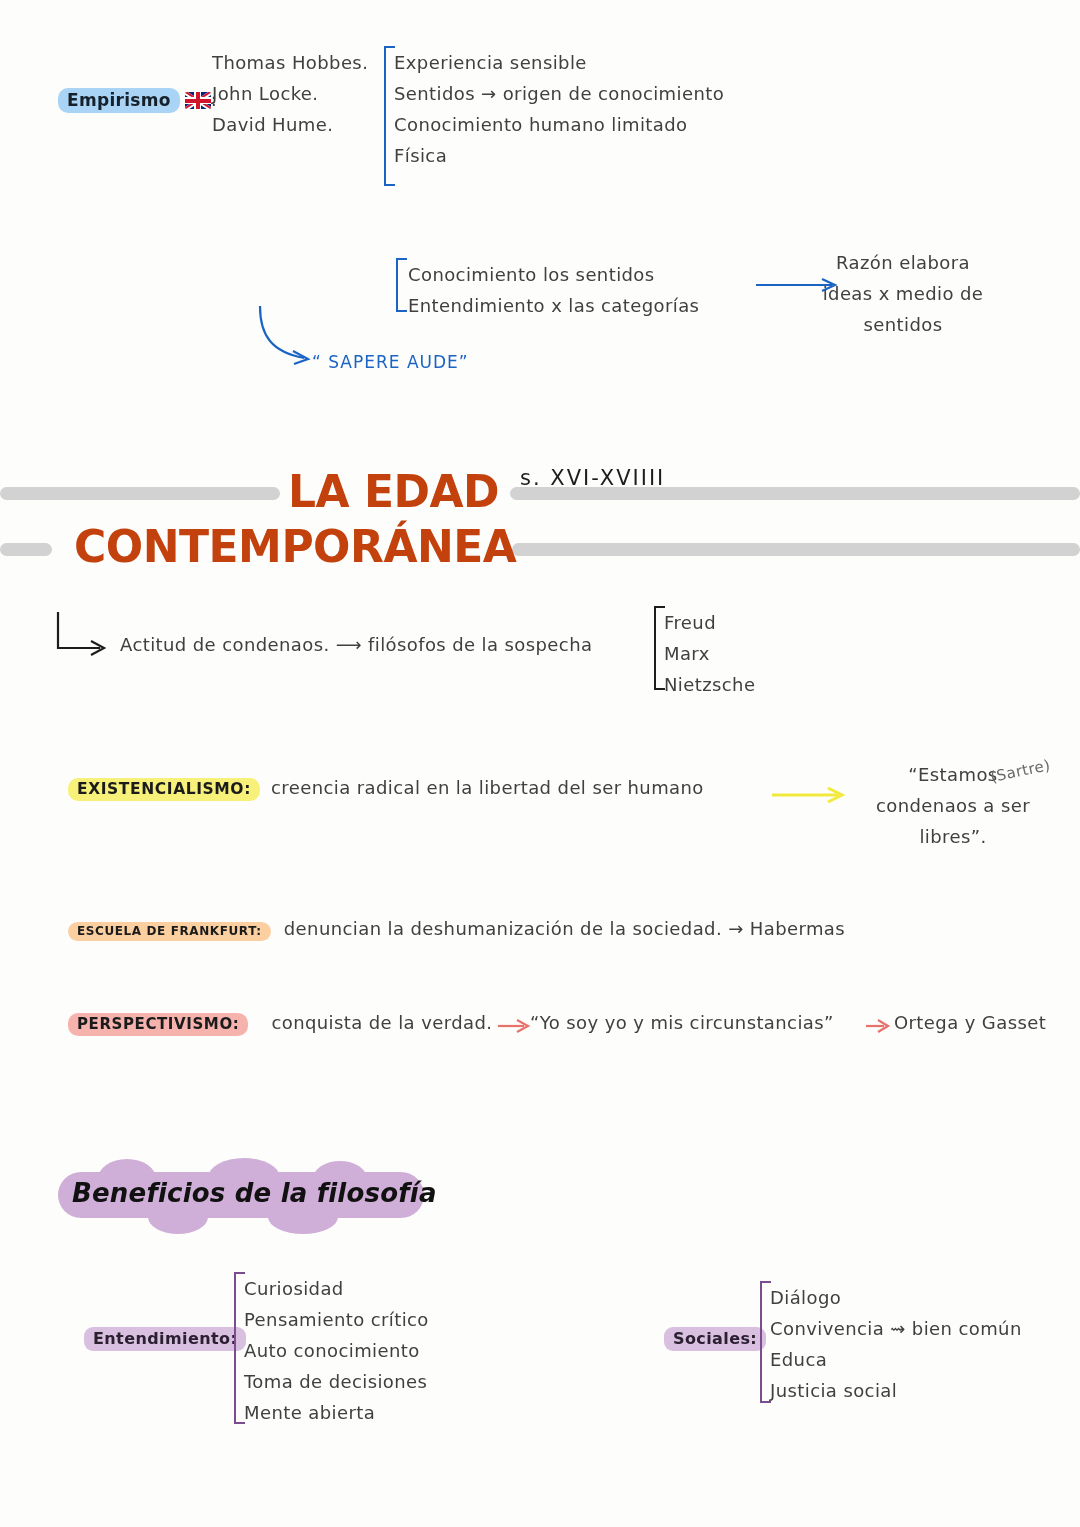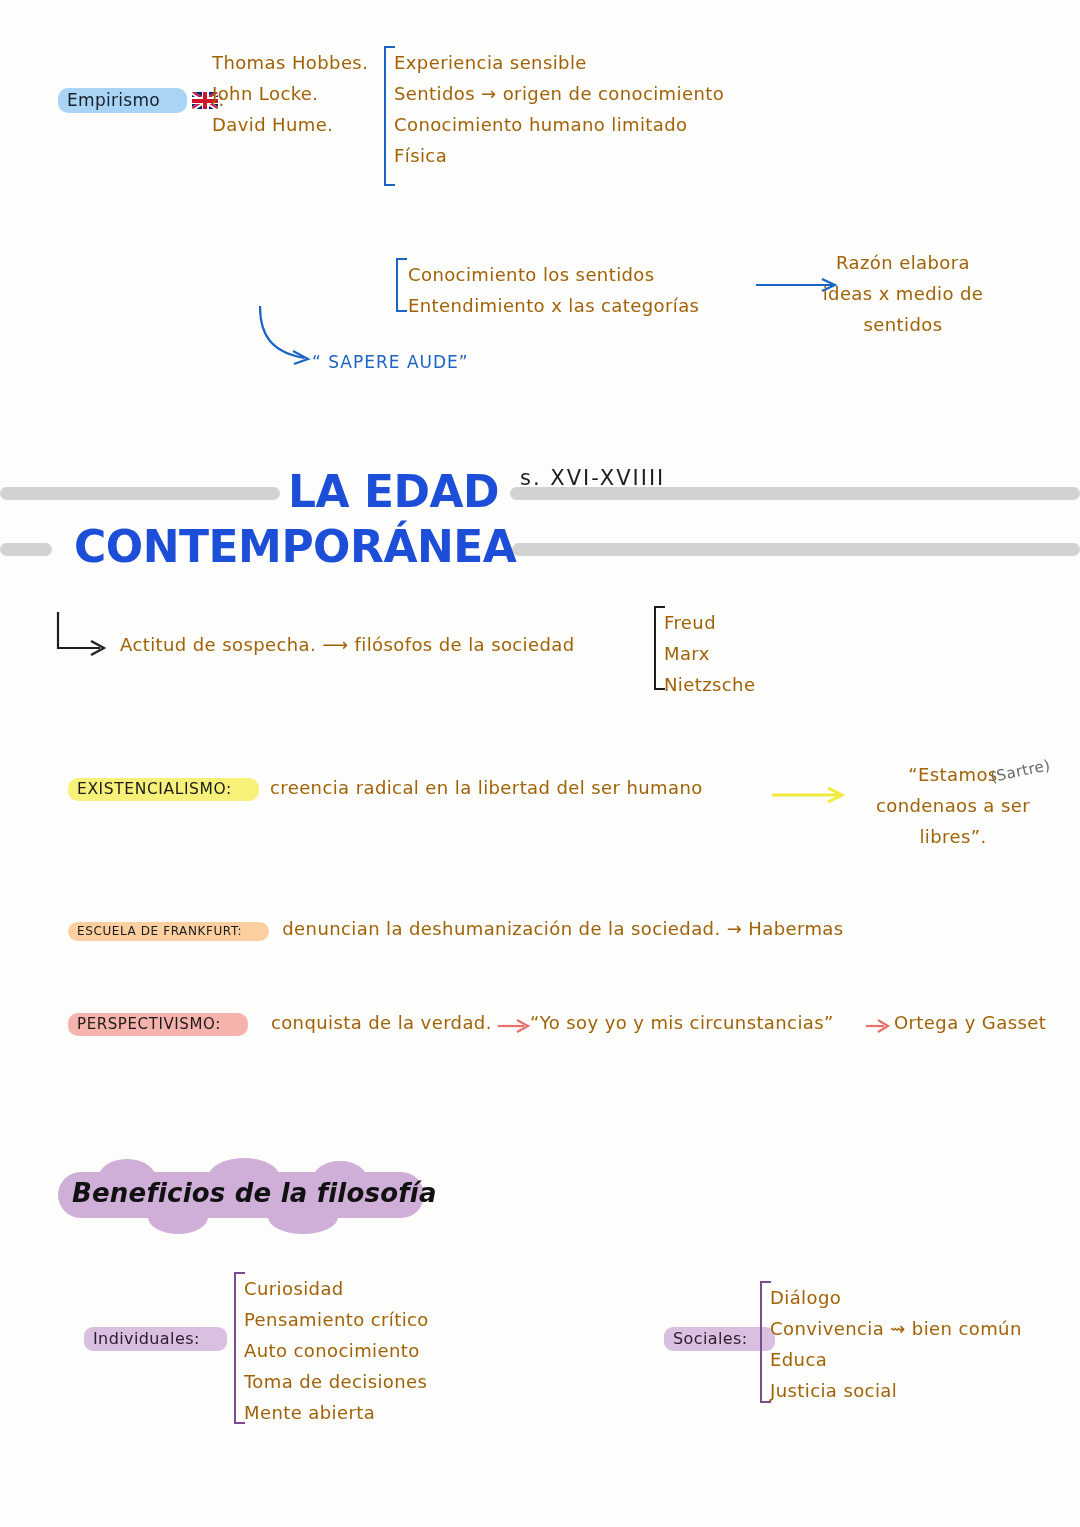--- a/index.html
+++ b/index.html
@@ -20,33 +20,34 @@
     width: 1080px;
     height: 1527px;
   }
   .abs { position: absolute; }
 
   
   .hand {
     font-family: "DejaVu Sans", sans-serif;
     font-size: 18px;
     letter-spacing: 0.4px;
-    color: #a16207;
+    color: #404040;
     white-space: nowrap;
   }
   .hand.sm { font-size: 16.5px; }
 
   
   .chip {
     display: inline-block;
-    padding: 2px 27px 3px 9px;
+    padding: 2px 9px 3px 9px;
     border-radius: 10px;
     font-size: 17px;
     letter-spacing: 0.3px;
     white-space: nowrap;
+    font-weight: bold;
   }
   .chip-blue { background: #a9d4f5; color: #16212b; }
   .chip-yellow { background: #f7f17a; color: #1b1b1b; font-size: 15.5px; letter-spacing: 0.6px; }
   .chip-orange { background: #fbcfa0; color: #1b1b1b; font-size: 12px; letter-spacing: 0.6px; }
   .chip-pink { background: #f6b3ae; color: #1b1b1b; font-size: 15px; letter-spacing: 0.6px; }
   .chip-purple { background: #d9bfe0; color: #2a2030; font-size: 16px; letter-spacing: 0.4px; border-radius: 9px;}
 
   
   .flag {
     display: inline-block;
@@ -103,21 +104,21 @@
     border-bottom: 2px solid #7c4d8e;
     width: 9px;
   }
 
   
   .title-main {
     font-family: "DejaVu Sans", sans-serif;
     font-weight: bold;
     font-size: 44px;
     letter-spacing: -0.5px;
-    color: #1d4ed8;
+    color: #c2410c;
     line-height: 1.18;
     white-space: nowrap;
   }
   .band {
     position: absolute;
     height: 13px;
     border-radius: 7px;
     background: #d2d2d2;
   }
   .title-sub {
@@ -221,21 +222,21 @@
   <div class="band" style="left:512px; top:543px; width:568px;"></div>
 
   <div class="abs title-main" style="left:288px; top:466px;">LA EDAD</div>
   <div class="abs title-main" style="left:74px; top:521px;">CONTEMPORÁNEA</div>
   <div class="abs title-sub" style="left:520px; top:466px;">s. XVI-XVIIII</div>
 
   <svg class="abs" style="left:56px; top:612px;" width="60" height="48">
     <path d="M2,0 L2,36 L44,36" fill="none" stroke="#1d1d1d" stroke-width="2.2"></path>
     <polyline points="35,29 48,36 35,43" fill="none" stroke="#1d1d1d" stroke-width="2.2"></polyline>
   </svg>
-  <div class="abs hand" style="left:120px; top:634px;">Actitud de sospecha. ⟶ filósofos de la sociedad</div>
+  <div class="abs hand" style="left:120px; top:634px;">Actitud de condenaos. ⟶ filósofos de la sospecha</div>
 
   <div class="bracket-black" style="left:654px; top:606px; height:80px;"></div>
   <div class="abs lines" style="left:664px; top:608px;">
     <div class="hand">Freud</div>
     <div class="hand">Marx</div>
     <div class="hand">Nietzsche</div>
   </div>
 
   <div class="abs" style="left:68px; top:777px;">
     <span class="chip chip-yellow">EXISTENCIALISMO:</span>
@@ -279,21 +280,21 @@
       <span class="benefit-bg">
           <span class="b3"></span>
           <span class="b4"></span>
           <span class="b5"></span>
         </span>
       <span class="benefit-text">Beneficios de la filosofía</span>
     </div>
   </div>
 
   <div class="abs" style="left:84px; top:1327px;">
-    <span class="chip chip-purple">Individuales:</span>
+    <span class="chip chip-purple">Entendimiento:</span>
   </div>
   <div class="bracket-purple" style="left:234px; top:1272px; height:148px;"></div>
   <div class="abs lines" style="left:244px; top:1274px;">
     <div class="hand">Curiosidad</div>
     <div class="hand">Pensamiento crítico</div>
     <div class="hand">Auto conocimiento</div>
     <div class="hand">Toma de decisiones</div>
     <div class="hand">Mente abierta</div>
   </div>
 

